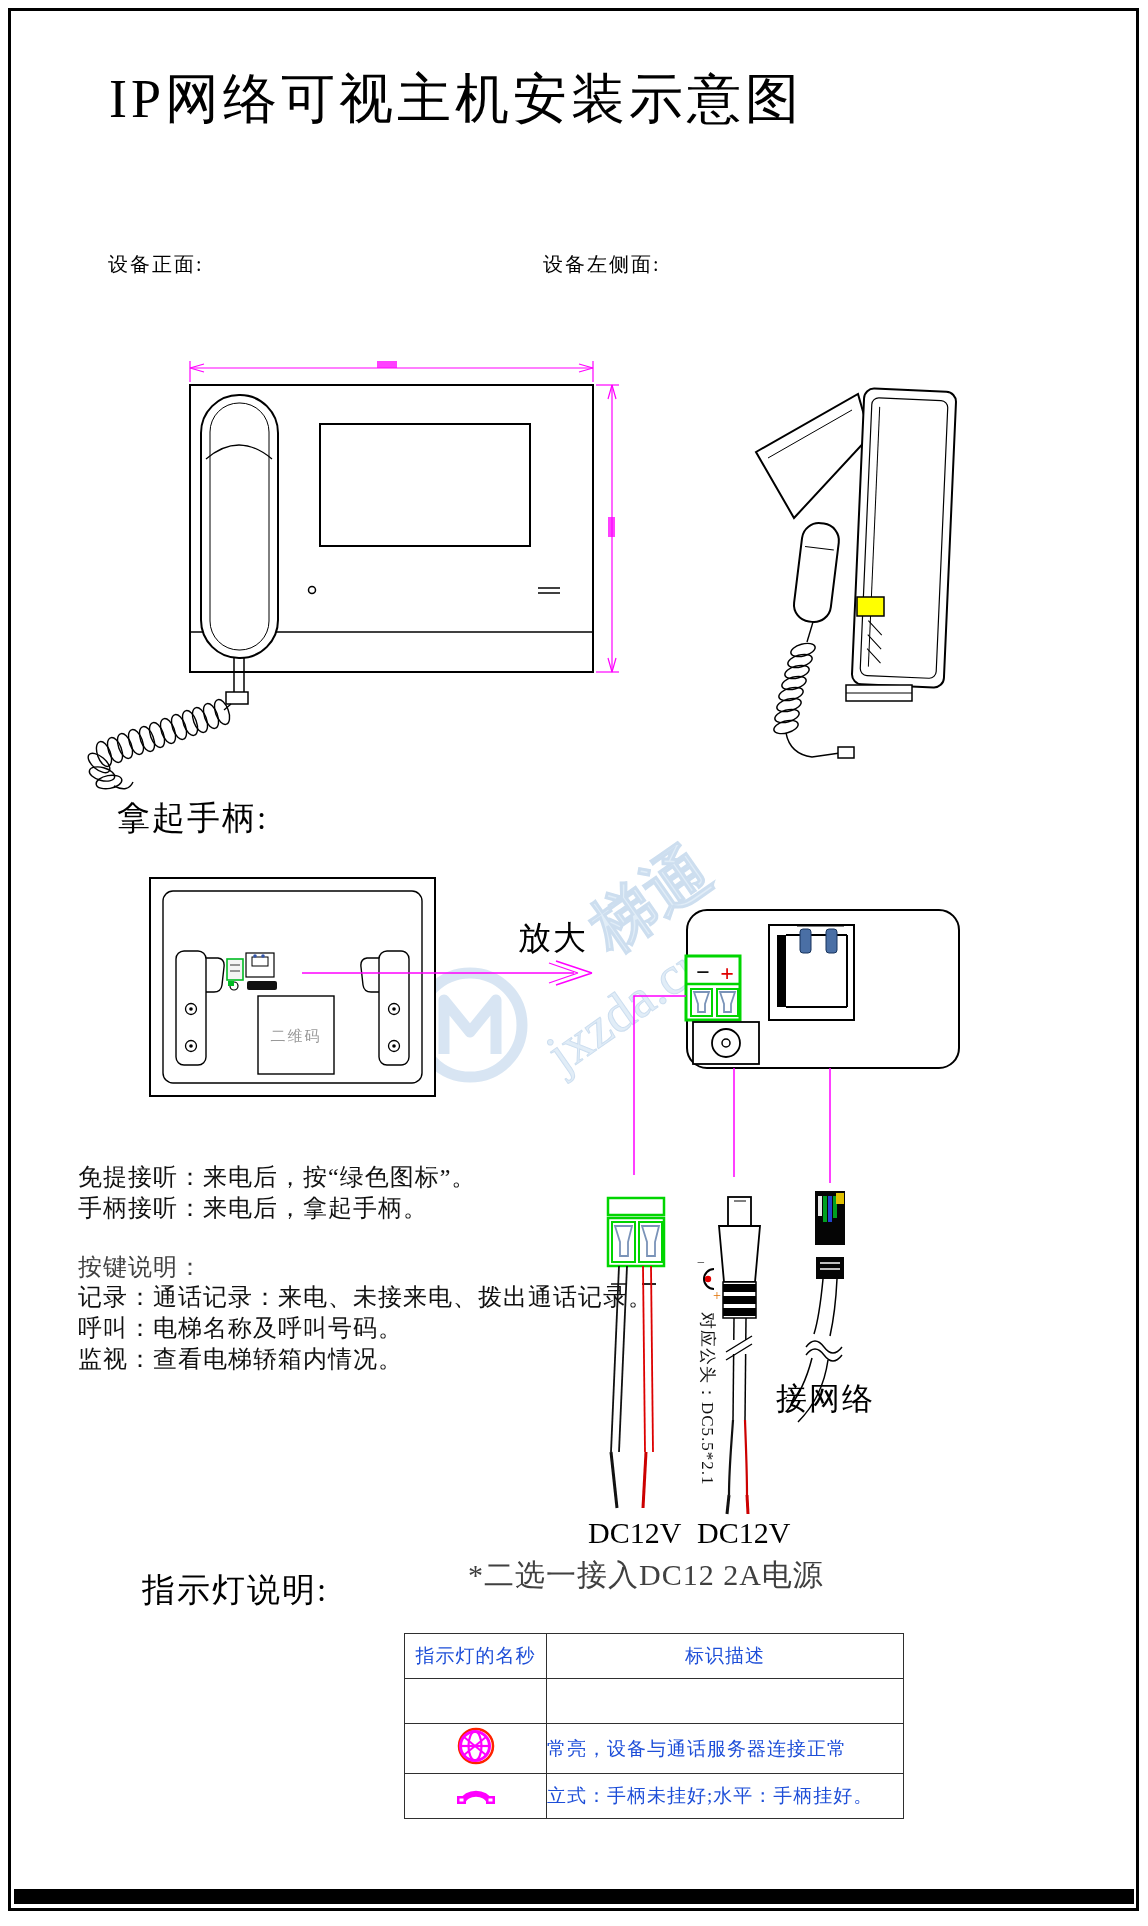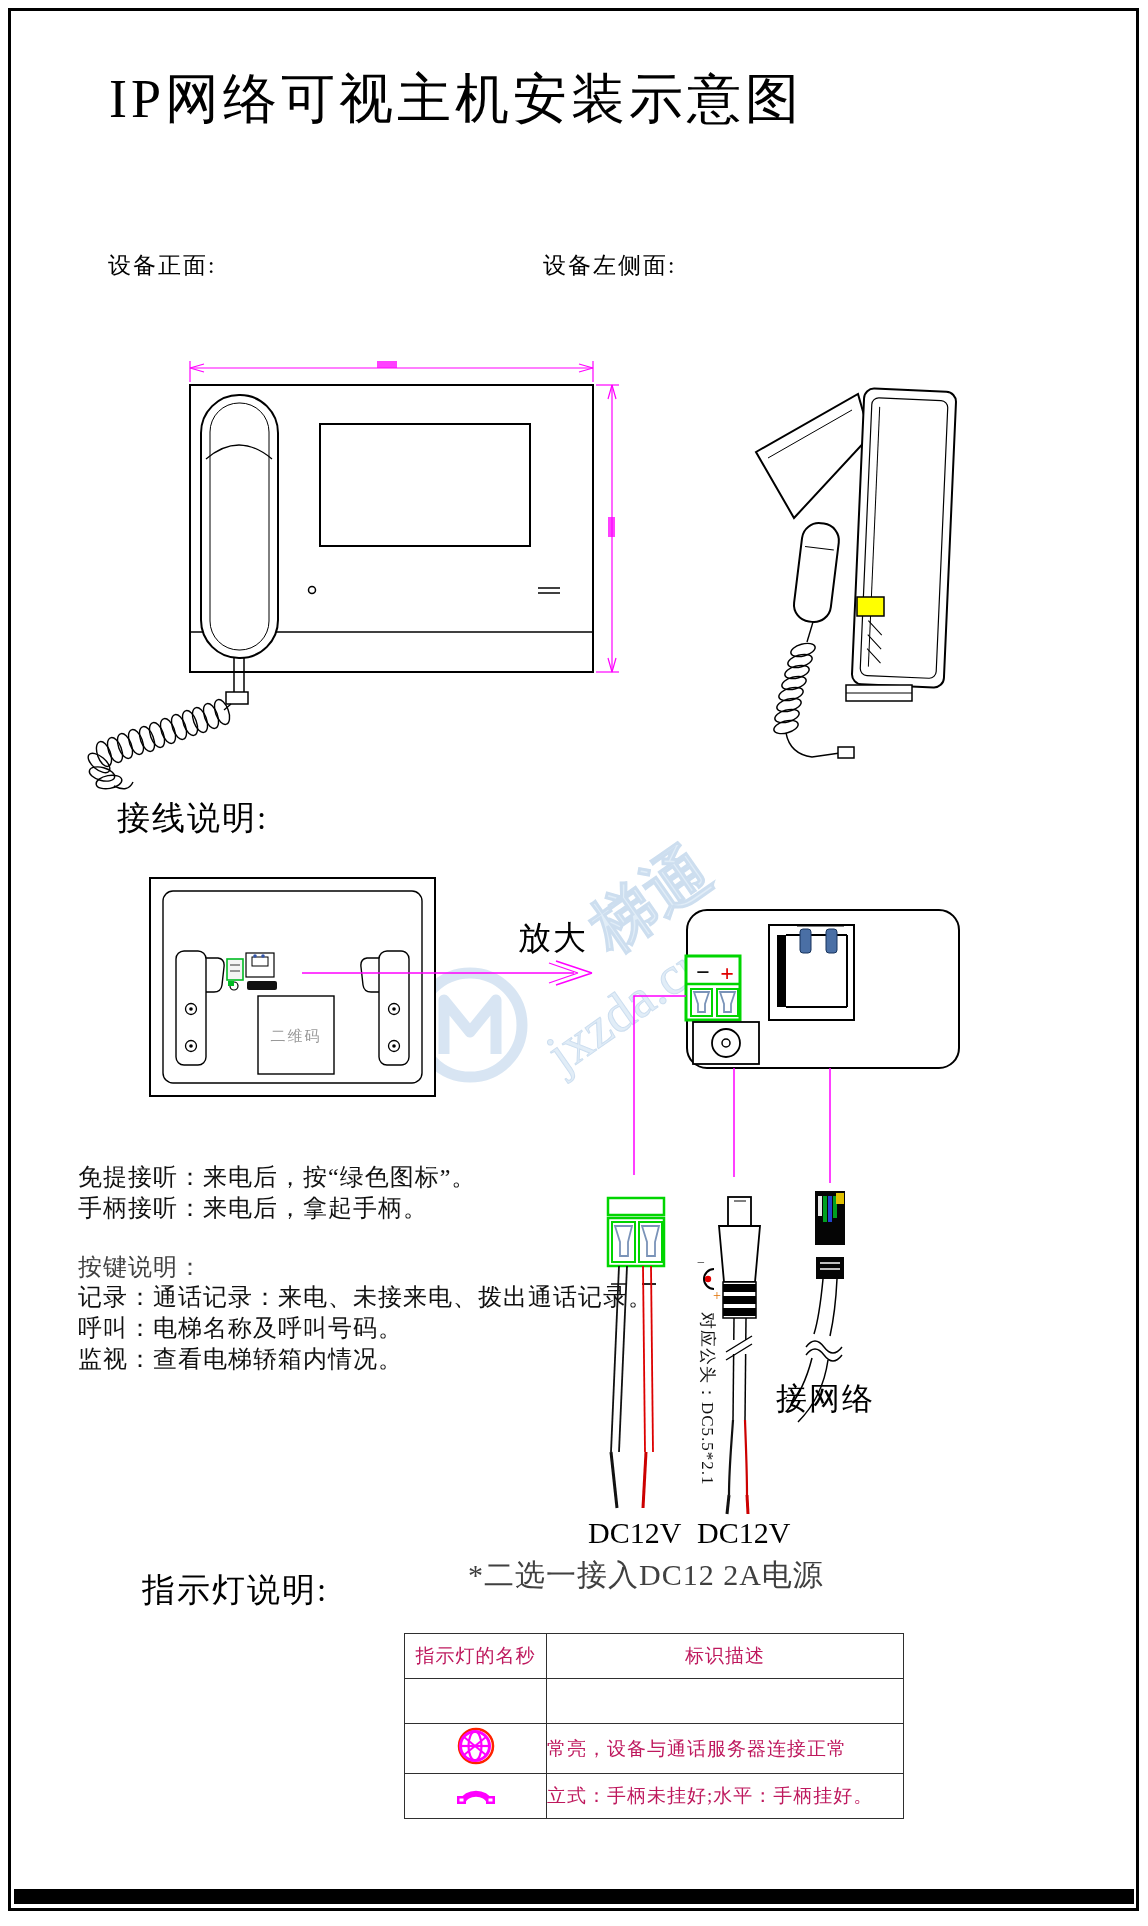--- a/index.html
+++ b/index.html
@@ -3,27 +3,27 @@
 <meta charset="utf-8">
 <style>
   html,body{margin:0;padding:0;background:#fff;}
   #page{position:relative;width:1148px;height:1926px;background:#ffffff;
         font-family:"Liberation Serif","DejaVu Serif",serif;color:#000;overflow:hidden;}
   .t{position:absolute;white-space:nowrap;line-height:1.25;}
   #page-border{position:absolute;left:8px;top:8px;width:1131px;height:1903px;
                border:3px solid #000;box-sizing:border-box;}
   #footer-bar{position:absolute;left:14px;top:1889px;width:1120px;height:15px;background:#000;}
   #title{left:0;top:66px;width:912px;text-align:center;font-size:54px;letter-spacing:4px;}
-  .sec{font-size:23px;letter-spacing:2px;}
+  .sec{font-size:20px;letter-spacing:2px;}
   .body-line{font-size:24px;letter-spacing:1px;color:#111;}
   .red{color:#404040;}
   #art{position:absolute;left:0;top:0;}
   table.ind{position:absolute;left:404px;top:1633px;border-collapse:collapse;table-layout:fixed;}
   table.ind td{border:1.5px solid #2f2f2f;padding:0;vertical-align:middle;
-               font-size:19px;color:#be185d;letter-spacing:1px;}
+               font-size:19px;color:#1d4ed8;letter-spacing:1px;}
   td.c1{width:141px;text-align:center;}
   td.c2{width:357px;text-align:left;padding-left:68px;box-sizing:border-box;}
   tr.h1{height:45px;} tr.h2{height:45px;} tr.h3{height:50px;} tr.h4{height:45px;} tr.h5{height:45px;}
   td.head{text-align:center;padding-left:0;}
 </style>
 </head>
 <body>
 
 <div id="page">
   <div id="page-border"></div>
@@ -256,21 +256,21 @@
         <path d="M828,1360 C824,1388 812,1408 798,1422"></path>
       </g>
     </g>
 
   </svg>
 
   <div class="t" id="title">IP网络可视主机安装示意图</div>
 
   <div class="t sec" style="left:108px;top:252px;">设备正面:</div>
   <div class="t sec" style="left:543px;top:252px;">设备左侧面:</div>
-  <div class="t sec" style="left:117px;top:798px;font-size:33px;">接线说明:</div>
+  <div class="t sec" style="left:117px;top:798px;font-size:33px;">拿起手柄:</div>
   <div class="t sec" style="left:518px;top:918px;font-size:33px;">放大</div>
 
   <div class="t body-line" style="left:78px;top:1162px;">免提接听：来电后，按“绿色图标”。</div>
   <div class="t body-line" style="left:78px;top:1193px;">手柄接听：来电后，拿起手柄。</div>
 
   <div class="t body-line red" style="left:78px;top:1252px;">按键说明：</div>
   <div class="t body-line" style="left:78px;top:1282px;">记录：通话记录：来电、未接来电、拨出通话记录。</div>
   <div class="t body-line" style="left:78px;top:1344px;">监视：查看电梯轿箱内情况。</div>
   <div class="t body-line" style="left:78px;top:1313px;">呼叫：电梯名称及呼叫号码。</div>
 

